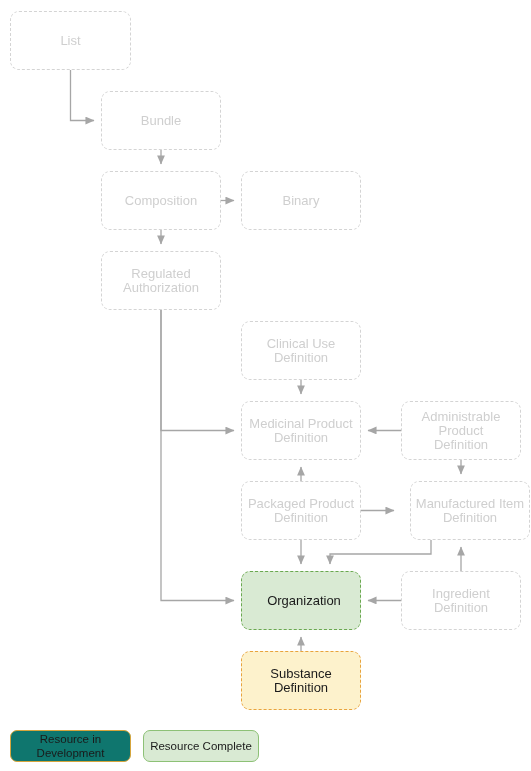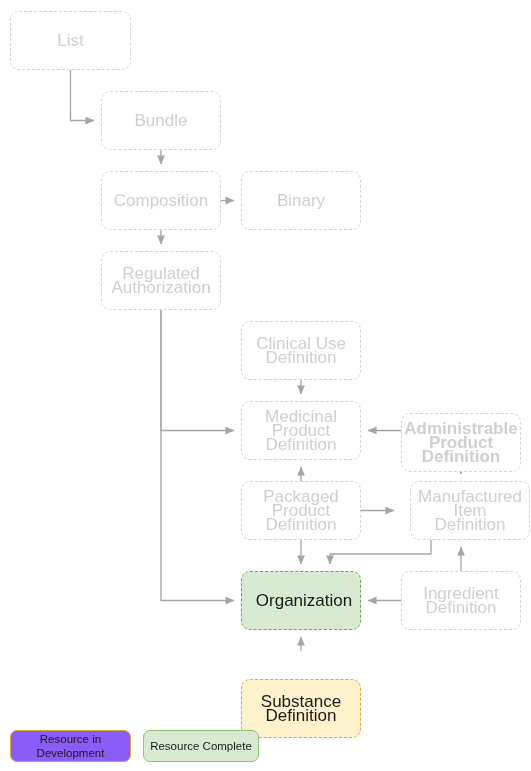--- a/index.html
+++ b/index.html
@@ -22,58 +22,57 @@
     height: 771px;
   }
   .node-box {
     position: absolute;
     box-sizing: border-box;
     border-radius: 9px;
     display: flex;
     align-items: center;
     justify-content: center;
     text-align: center;
-    font-size: 17px;
+    font-size: 13px;
     line-height: 14px;
     padding: 2px 3px;
     white-space: pre-line;
     z-index: 2;
   }
   .node-pending {
     border: 1.3px dashed #d4d4d4;
     background: #ffffff;
     color: #cfcfcf;
   }
   .node-complete {
     border: 1.5px dashed #6aa84f;
     background: #d9ead3;
     color: #1a1a1a;
   }
   .node-development {
     border: 1.5px dashed #e8a33d;
     background: #fdf2cc;
     color: #1a1a1a;
-    margin-top: 28px;
   }
   .legend-box {
     position: absolute;
     box-sizing: border-box;
     border-radius: 7px;
     display: flex;
     align-items: center;
     justify-content: center;
     text-align: center;
     font-size: 11.5px;
     line-height: 14px;
     white-space: pre-line;
     z-index: 3;
   }
   .legend-development {
     border: 1.4px solid #d6a53c;
-    background: #8b5cf6;
+    background: #0f766e;
     color: #1a1a1a;
   }
   .legend-complete {
     border: 1.4px solid #8dc176;
     background: #d9ead3;
     color: #1a1a1a;
   }
 </style>
 </head>
 <body>
@@ -107,21 +106,21 @@
 <div id="node-layer">
     <div class="node-box node-pending" style="left: 10px; top: 11px; width: 121px; height: 59px;"><span>List</span></div>
     <div class="node-box node-pending" style="left: 101px; top: 91px; width: 120px; height: 59px;"><span>Bundle</span></div>
     <div class="node-box node-pending" style="left: 101px; top: 171px; width: 120px; height: 59px;"><span>Composition</span></div>
     <div class="node-box node-pending" style="left: 241px; top: 171px; width: 120px; height: 59px; text-align: center;"><span>Binary</span></div>
     <div class="node-box node-pending" style="left: 101px; top: 251px; width: 120px; height: 59px;"><span>Regulated
 Authorization</span></div>
     <div class="node-box node-pending" style="left: 241px; top: 321px; width: 120px; height: 59px; justify-content: flex-end;"><span>Clinical Use Definition</span></div>
     <div class="node-box node-pending" style="left: 241px; top: 401px; width: 120px; height: 59px;"><span>Medicinal Product
 Definition</span></div>
-    <div class="node-box node-pending" style="left: 401px; top: 413px; width: 120px; height: 59px; font-weight: bold;"><span>Administrable Product
+    <div class="node-box node-pending" style="left: 401px; top: 401px; width: 120px; height: 59px;"><span>Administrable Product
 Definition</span></div>
     <div class="node-box node-pending" style="left: 241px; top: 481px; width: 120px; height: 59px;"><span>Packaged Product
 Definition</span></div>
     <div class="node-box node-pending" style="left: 410px; top: 481px; width: 120px; height: 59px;"><span>Manufactured Item
 Definition</span></div>
     <div class="node-box node-complete" style="left: 241px; top: 571px; width: 120px; height: 59px; padding-left: 9px;"><span>Organization</span></div>
     <div class="node-box node-pending" style="left: 401px; top: 571px; width: 120px; height: 59px;"><span>Ingredient Definition</span></div>
     <div class="node-box node-development" style="left: 241px; top: 651px; width: 120px; height: 59px;"><span>Substance Definition</span></div>
   </div>
 <div id="legend-layer">

